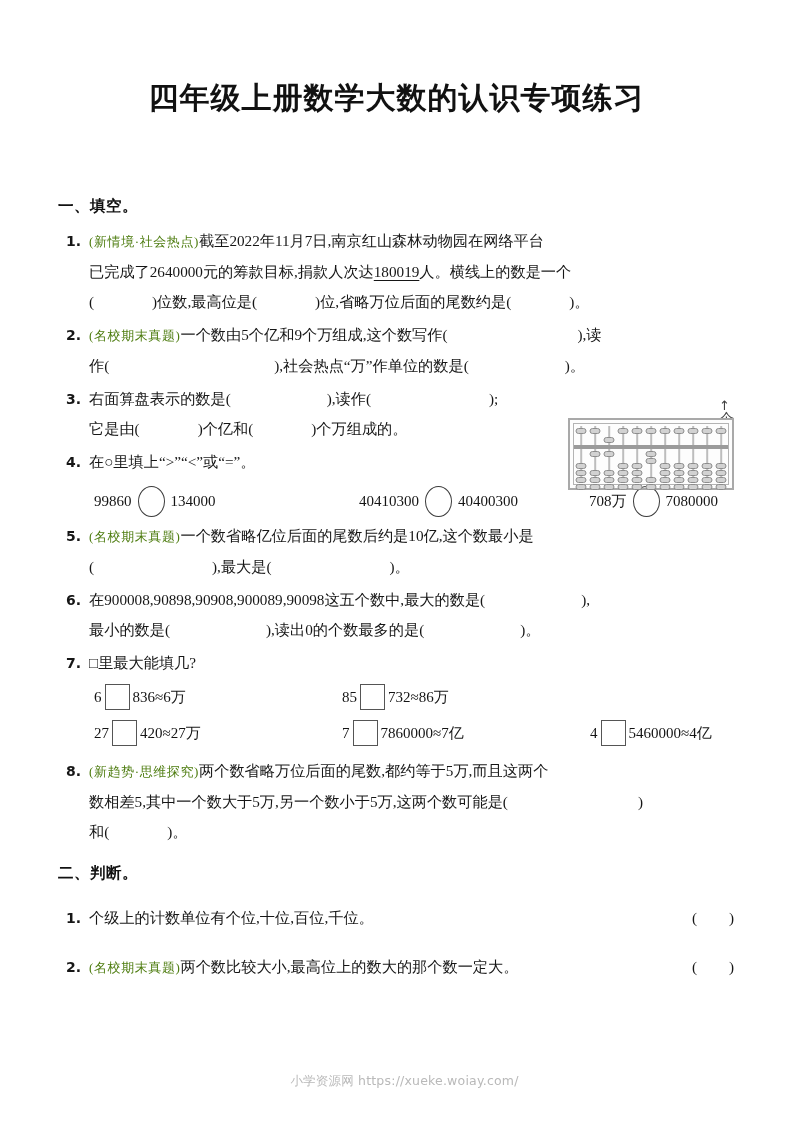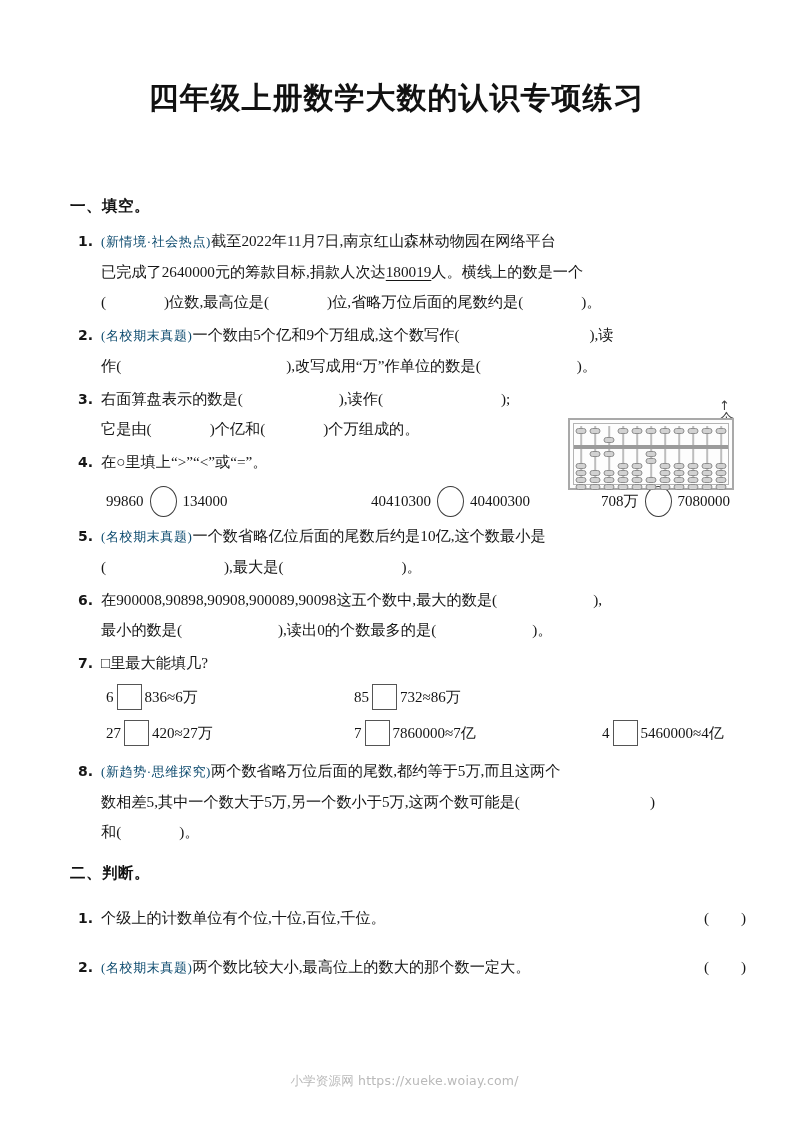--- a/index.html
+++ b/index.html
@@ -33,21 +33,21 @@
     font-family: "DejaVu Sans", "Liberation Sans", sans-serif;
     font-weight: 700;
     font-size: 30px;
     letter-spacing: 1px;
     color: #111;
   }
 
   
   .content {
     position: absolute;
-    left: 70px;
+    left: 58px;
     top: 196px;
     width: 690px;
   }
 
   .section-head {
     font-family: "DejaVu Sans", "Liberation Sans", sans-serif;
     font-weight: 700;
     font-size: 15.5px;
     letter-spacing: 0.5px;
     margin: 0 0 9px 0;
@@ -66,21 +66,21 @@
   .q .num {
     position: absolute;
     left: 8px;
     top: 0;
     font-family: "DejaVu Sans", "Liberation Sans", sans-serif;
     font-weight: 700;
     font-size: 14px;
   }
   .tag {
     font-size: 13px;
-    color: #0c4a6e;
+    color: #4d7c0f;
     letter-spacing: 0.6px;
     font-family: "Liberation Serif", serif;
   }
   .uline {
     text-decoration: underline;
     text-underline-offset: 3px;
   }
   .blank-m { display: inline-block; width: 58px; }
   .blank-l { display: inline-block; width: 96px; }
   .blank-xl { display: inline-block; width: 130px; }
@@ -349,21 +349,21 @@
     <div class="q">
       <span class="num">1.</span>
       <span class="tag">(新情境·社会热点)</span><span>截至2022年11月7日,南京红山森林动物园在网络平台</span><br>
       <span>已完成了2640000元的筹款目标,捐款人次达</span><span class="uline">180019</span><span>人。横线上的数是一个</span><br>
       <span>(</span><span class="blank-m"></span><span>)位数,最高位是(</span><span class="blank-m"></span><span>)位,省略万位后面的尾数约是(</span><span class="blank-m"></span><span>)。</span>
     </div>
 
     <div class="q">
       <span class="num">2.</span>
       <span class="tag">(名校期末真题)</span><span>一个数由5个亿和9个万组成,这个数写作(</span><span class="blank-xl"></span><span>),读</span><br>
-      <span>作(</span><span style="display:inline-block;width:165px;"></span><span>),改写成用“万”作单位的数是(</span><span class="blank-l"></span><span>)。</span>
+      <span>作(</span><span style="display:inline-block;width:165px;"></span><span>),社会热点“万”作单位的数是(</span><span class="blank-l"></span><span>)。</span>
     </div>
 
     <div class="q" style="padding-right:200px;">
       <span class="num">3.</span>
       <span>右面算盘表示的数是(</span><span class="blank-l"></span><span>),读作(</span><span style="display:inline-block;width:118px;"></span><span>);</span><br>
       <span>它是由(</span><span class="blank-m"></span><span>)个亿和(</span><span class="blank-m"></span><span>)个万组成的。</span>
     </div>
 
     <div class="q">
       <span class="num">4.</span>

